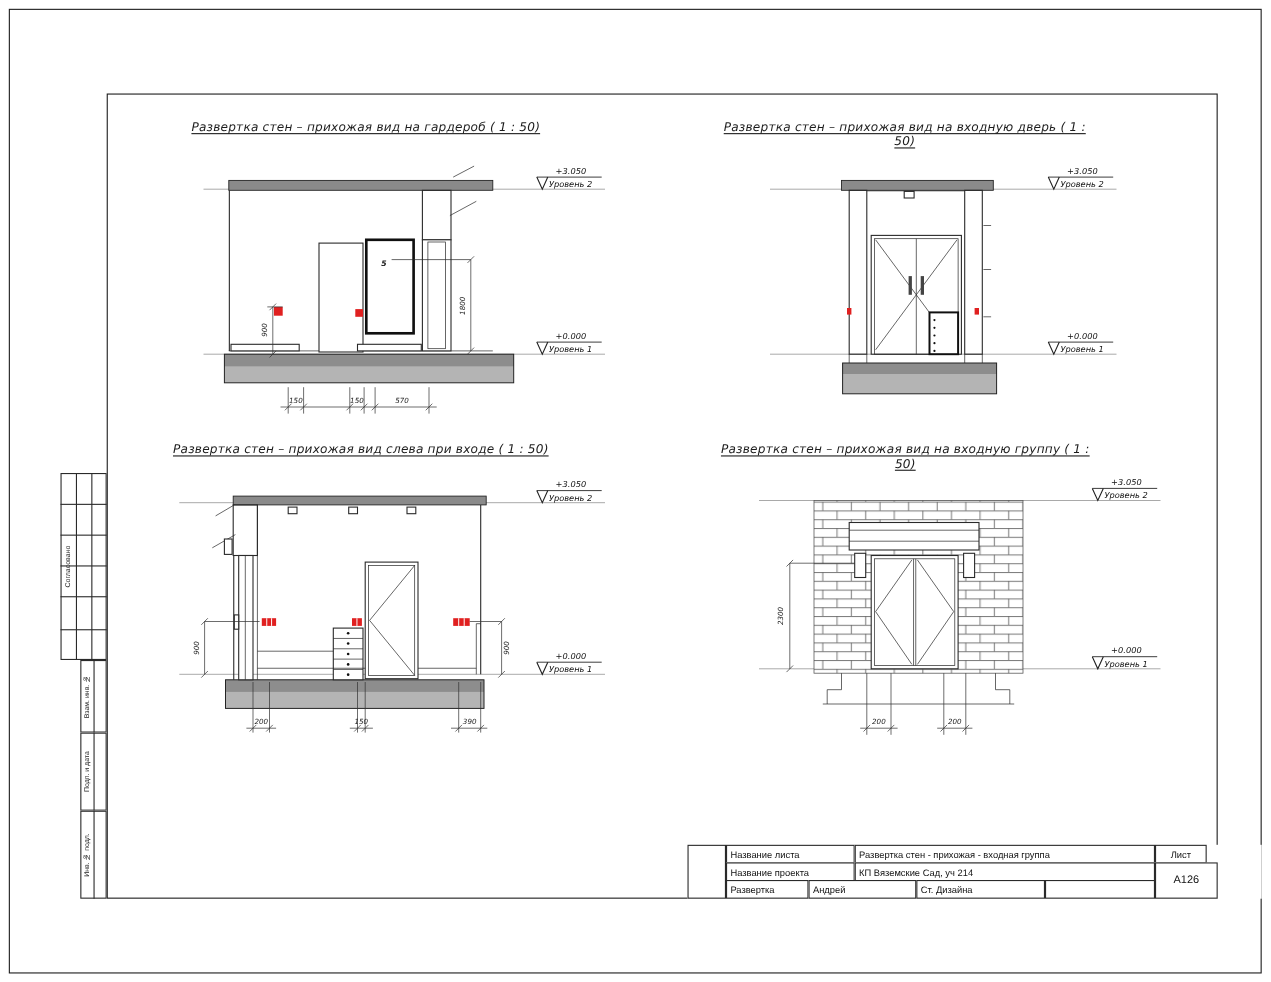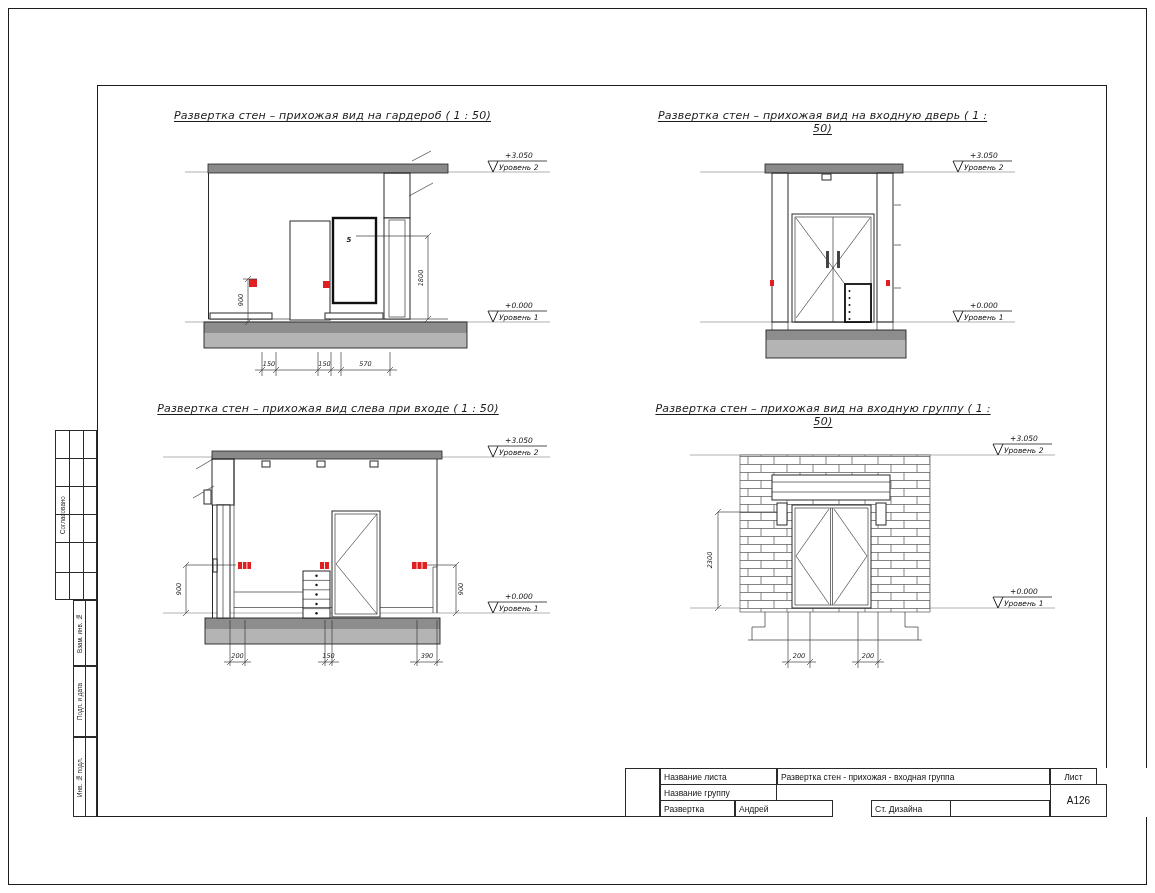--- a/index.html
+++ b/index.html
@@ -280,20 +280,21 @@
     <div class="stamp-box" style="left:73px;top:737px;width:24px;height:80px;"></div>
     <div class="stamp-line-v" style="left:85px;top:737px;height:80px;"></div>
     <div class="vert-label" style="left:73px;top:737px;width:12px;height:80px;">Инв. № подл.</div>
   </div>
 
   <div class="tb">
     <div class="tb-cell" style="left:0;top:0;width:35px;height:49px;"></div>
     <div class="tb-cell" style="left:35px;top:0;width:117px;height:17px;">Название листа</div>
     <div class="tb-cell" style="left:152px;top:0;width:273px;height:17px;">Развертка стен - прихожая - входная группа</div>
     <div class="tb-cell tb-center" style="left:425px;top:0;width:47px;height:17px;">Лист</div>
-    <div class="tb-cell" style="left:35px;top:16px;width:117px;height:17px;">Название группу</div>
+    <div class="tb-cell" style="left:35px;top:16px;width:117px;height:17px;">Название проекта</div>
+    <div class="tb-cell" style="left:152px;top:16px;width:273px;height:17px;">КП Вяземские Сад, уч 214</div>
     <div class="tb-cell tb-center" style="left:425px;top:16px;width:57px;height:33px;font-size:10px;">А126</div>
     <div class="tb-cell" style="left:35px;top:32px;width:75px;height:17px;">Развертка</div>
     <div class="tb-cell" style="left:110px;top:32px;width:98px;height:17px;">Андрей</div>
-    <div class="tb-cell" style="left:208px;top:32px;width:117px;height:17px;margin-left:38px;">Ст. Дизайна</div>
+    <div class="tb-cell" style="left:208px;top:32px;width:117px;height:17px;">Ст. Дизайна</div>
     <div class="tb-cell" style="left:325px;top:32px;width:100px;height:17px;"></div>
   </div>
 </div>
 
 </body></html>

